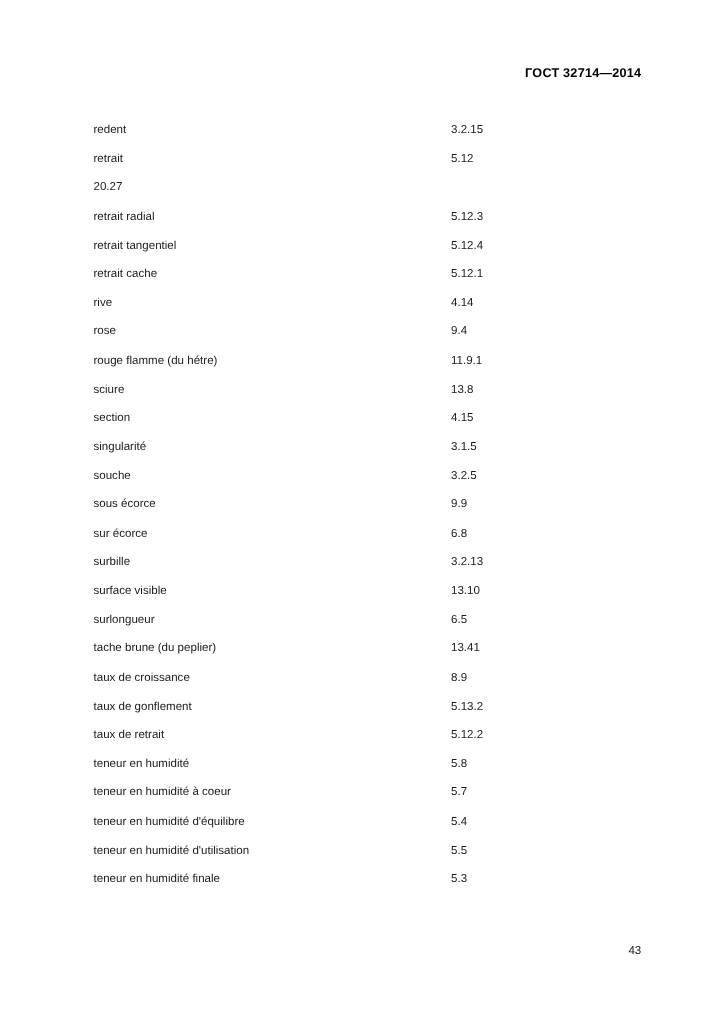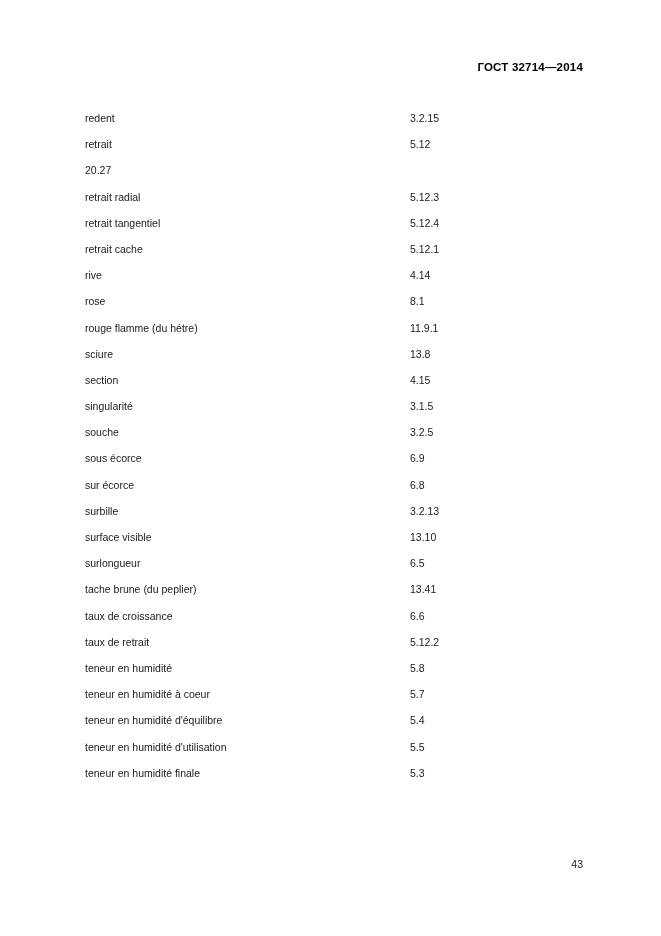--- a/index.html
+++ b/index.html
@@ -92,21 +92,21 @@
     <div class="index-row">
       <span class="term">retrait cache</span>
       <span class="ref">5.12.1</span>
     </div>
     <div class="index-row">
       <span class="term">rive</span>
       <span class="ref">4.14</span>
     </div>
     <div class="index-row">
       <span class="term">rose</span>
-      <span class="ref">8.1</span>
+      <span class="ref">9.4</span>
     </div>
     <div class="index-row">
       <span class="term">rouge flamme (du hétre)</span>
       <span class="ref">11.9.1</span>
     </div>
     <div class="index-row">
       <span class="term">sciure</span>
       <span class="ref">13.8</span>
     </div>
     <div class="index-row">
@@ -116,21 +116,21 @@
     <div class="index-row">
       <span class="term">singularité</span>
       <span class="ref">3.1.5</span>
     </div>
     <div class="index-row">
       <span class="term">souche</span>
       <span class="ref">3.2.5</span>
     </div>
     <div class="index-row">
       <span class="term">sous écorce</span>
-      <span class="ref">6.9</span>
+      <span class="ref">9.9</span>
     </div>
     <div class="index-row">
       <span class="term">sur écorce</span>
       <span class="ref">6.8</span>
     </div>
     <div class="index-row">
       <span class="term">surbille</span>
       <span class="ref">3.2.13</span>
     </div>
     <div class="index-row">
@@ -140,21 +140,25 @@
     <div class="index-row">
       <span class="term">surlongueur</span>
       <span class="ref">6.5</span>
     </div>
     <div class="index-row">
       <span class="term">tache brune (du peplier)</span>
       <span class="ref">13.41</span>
     </div>
     <div class="index-row">
       <span class="term">taux de croissance</span>
-      <span class="ref">6.6</span>
+      <span class="ref">8.9</span>
+    </div>
+    <div class="index-row">
+      <span class="term">taux de gonflement</span>
+      <span class="ref">5.13.2</span>
     </div>
     <div class="index-row">
       <span class="term">taux de retrait</span>
       <span class="ref">5.12.2</span>
     </div>
     <div class="index-row">
       <span class="term">teneur en humidité</span>
       <span class="ref">5.8</span>
     </div>
     <div class="index-row">

